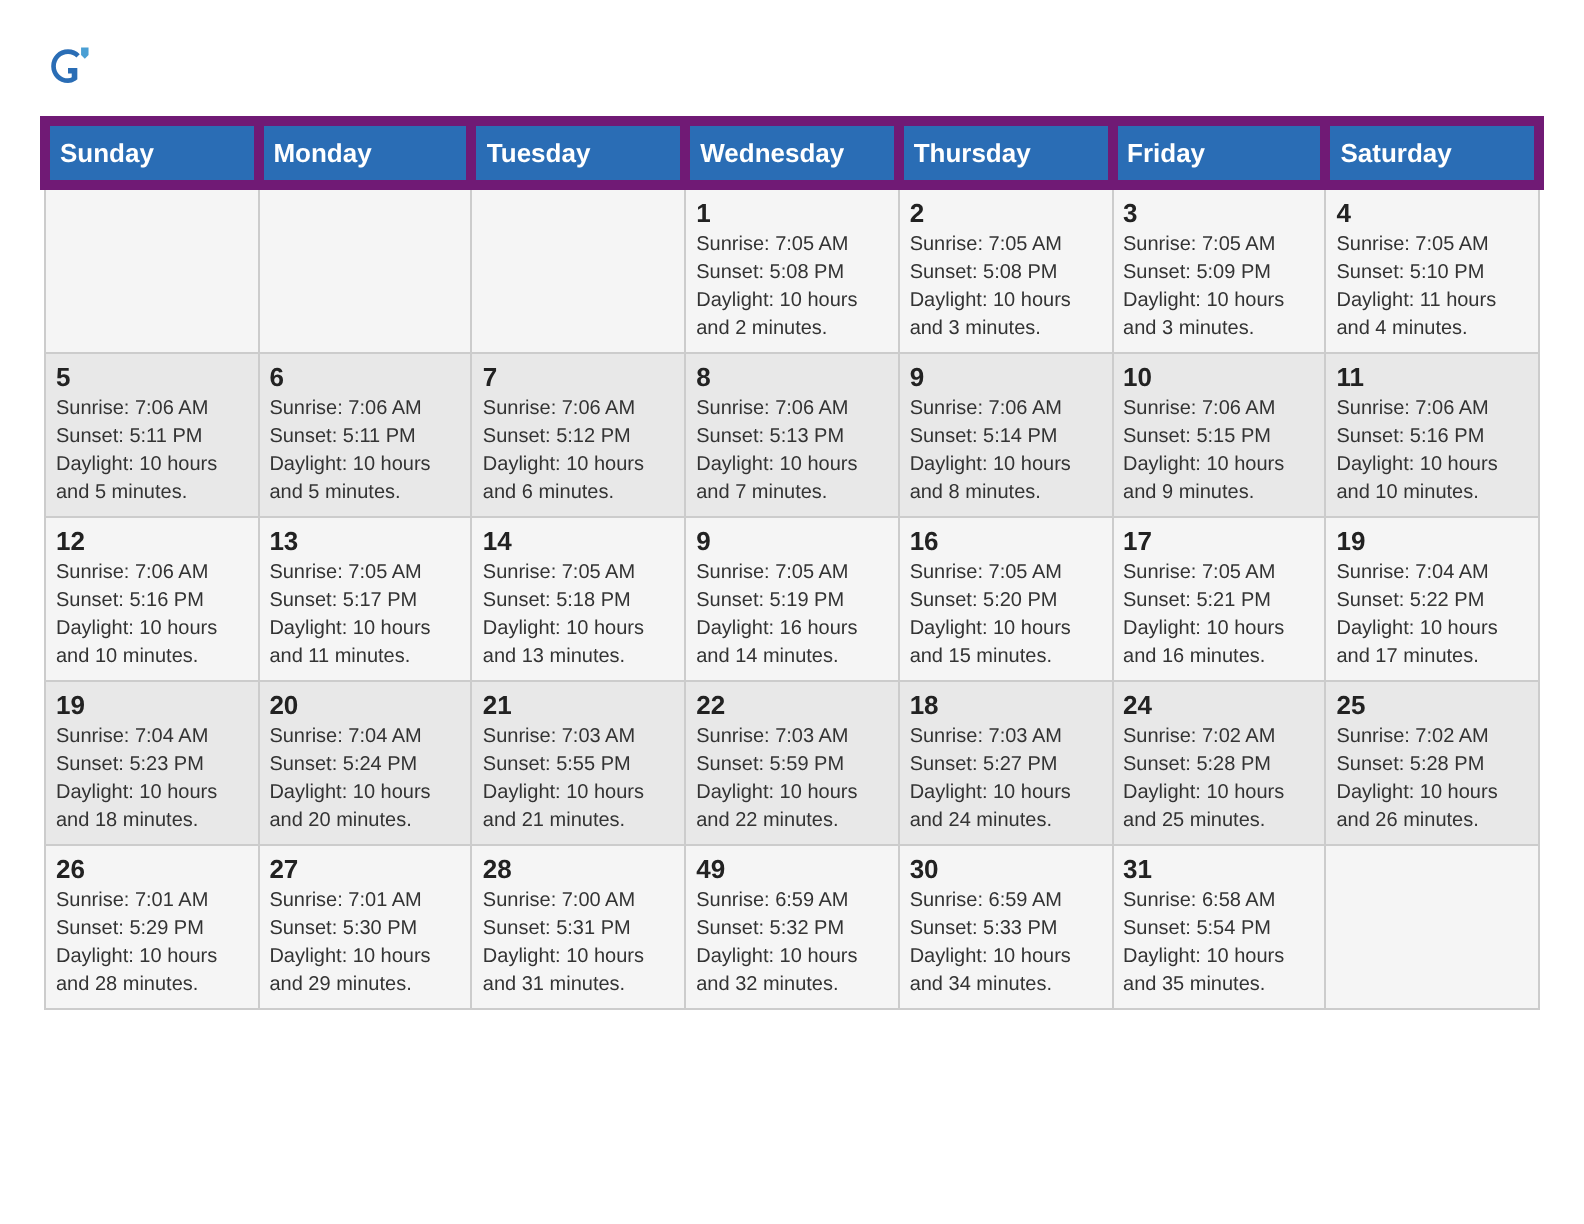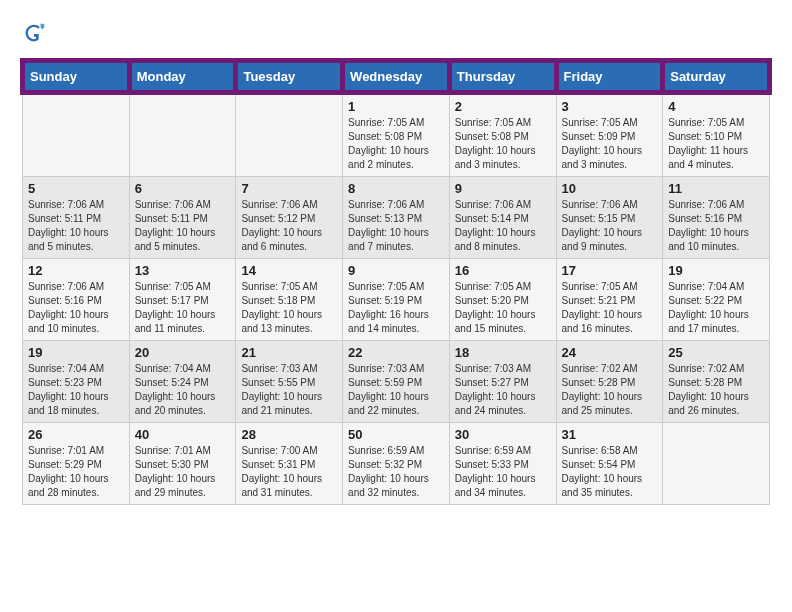--- a/index.html
+++ b/index.html
@@ -228,29 +228,29 @@
           <span class="day-num">25</span>
           <div class="day-info"><span>Sunrise: 7:02 AM</span><br><span>Sunset: 5:28 PM</span><br><span>Daylight: 10 hours and 26 minutes.</span></div>
         </td>
       </tr>
       <tr>
         <td>
           <span class="day-num">26</span>
           <div class="day-info"><span>Sunrise: 7:01 AM</span><br><span>Sunset: 5:29 PM</span><br><span>Daylight: 10 hours and 28 minutes.</span></div>
         </td>
         <td>
-          <span class="day-num">40</span>
+          <span class="day-num">27</span>
           <div class="day-info"><span>Sunrise: 7:01 AM</span><br><span>Sunset: 5:30 PM</span><br><span>Daylight: 10 hours and 29 minutes.</span></div>
         </td>
         <td>
           <span class="day-num">28</span>
           <div class="day-info"><span>Sunrise: 7:00 AM</span><br><span>Sunset: 5:31 PM</span><br><span>Daylight: 10 hours and 31 minutes.</span></div>
         </td>
         <td>
-          <span class="day-num">50</span>
+          <span class="day-num">49</span>
           <div class="day-info"><span>Sunrise: 6:59 AM</span><br><span>Sunset: 5:32 PM</span><br><span>Daylight: 10 hours and 32 minutes.</span></div>
         </td>
         <td>
           <span class="day-num">30</span>
           <div class="day-info"><span>Sunrise: 6:59 AM</span><br><span>Sunset: 5:33 PM</span><br><span>Daylight: 10 hours and 34 minutes.</span></div>
         </td>
         <td>
           <span class="day-num">31</span>
           <div class="day-info"><span>Sunrise: 6:58 AM</span><br><span>Sunset: 5:54 PM</span><br><span>Daylight: 10 hours and 35 minutes.</span></div>
         </td>

